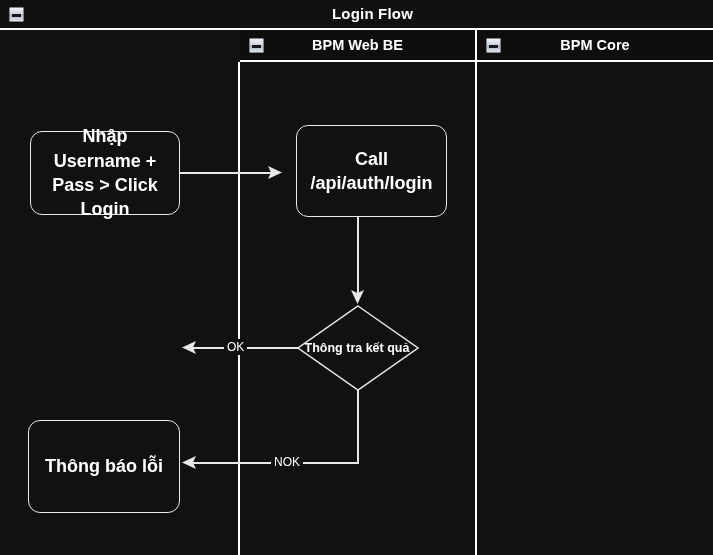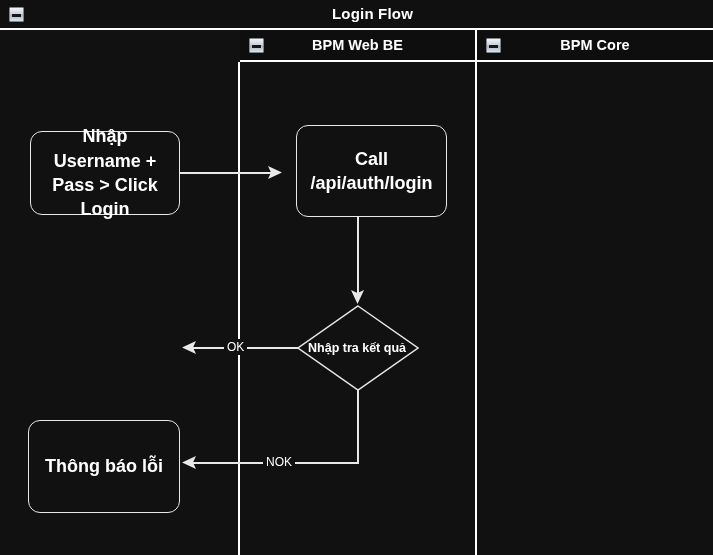--- a/index.html
+++ b/index.html
@@ -199,36 +199,36 @@
   </div>
   <div class="edge-label" style="left:224px; top:339px;">OK</div>
 
   <div class="conn-line conn-v" style="left:357px; top:389px; height:75px;"></div>
   <div class="conn-line conn-h" style="left:192px; top:462px; width:167px;"></div>
   <div class="arrow-head" style="left:182px; top:455px;">
     <svg width="14" height="15" viewBox="0 0 14 15">
         <polygon points="0,7.5 14,1 11,7.5 14,14" fill="#e8e8e8"></polygon>
       </svg>
   </div>
-  <div class="edge-label" style="left:263px; top:454px;">NOK</div>
+  <div class="edge-label" style="left:271px; top:454px;">NOK</div>
 
   <div class="node-box" style="left:30px; top:131px; width:150px; height:84px;">
     <span>Nhập Username +
 Pass &gt; Click Login</span>
   </div>
 
   <div class="node-box" style="left:296px; top:125px; width:151px; height:92px;">
     <span>Call /api/auth/login</span>
   </div>
 
   <div class="diamond" style="left:297px; top:305px; width:122px; height:86px;">
     <svg width="122" height="86" viewBox="0 0 122 86">
       <polygon points="61,1 121,43 61,85 1,43" fill="#111111" stroke="#e8e8e8" stroke-width="1.5"></polygon>
     </svg>
-    <div class="diamond-label">Nhập tra kết quả</div>
+    <div class="diamond-label">Thông tra kết quả</div>
   </div>
 
 
   <div class="node-box" style="left:28px; top:420px; width:152px; height:93px;">
     <span>Thông báo lỗi</span>
   </div>
 
 </div>
 
 </body></html>

